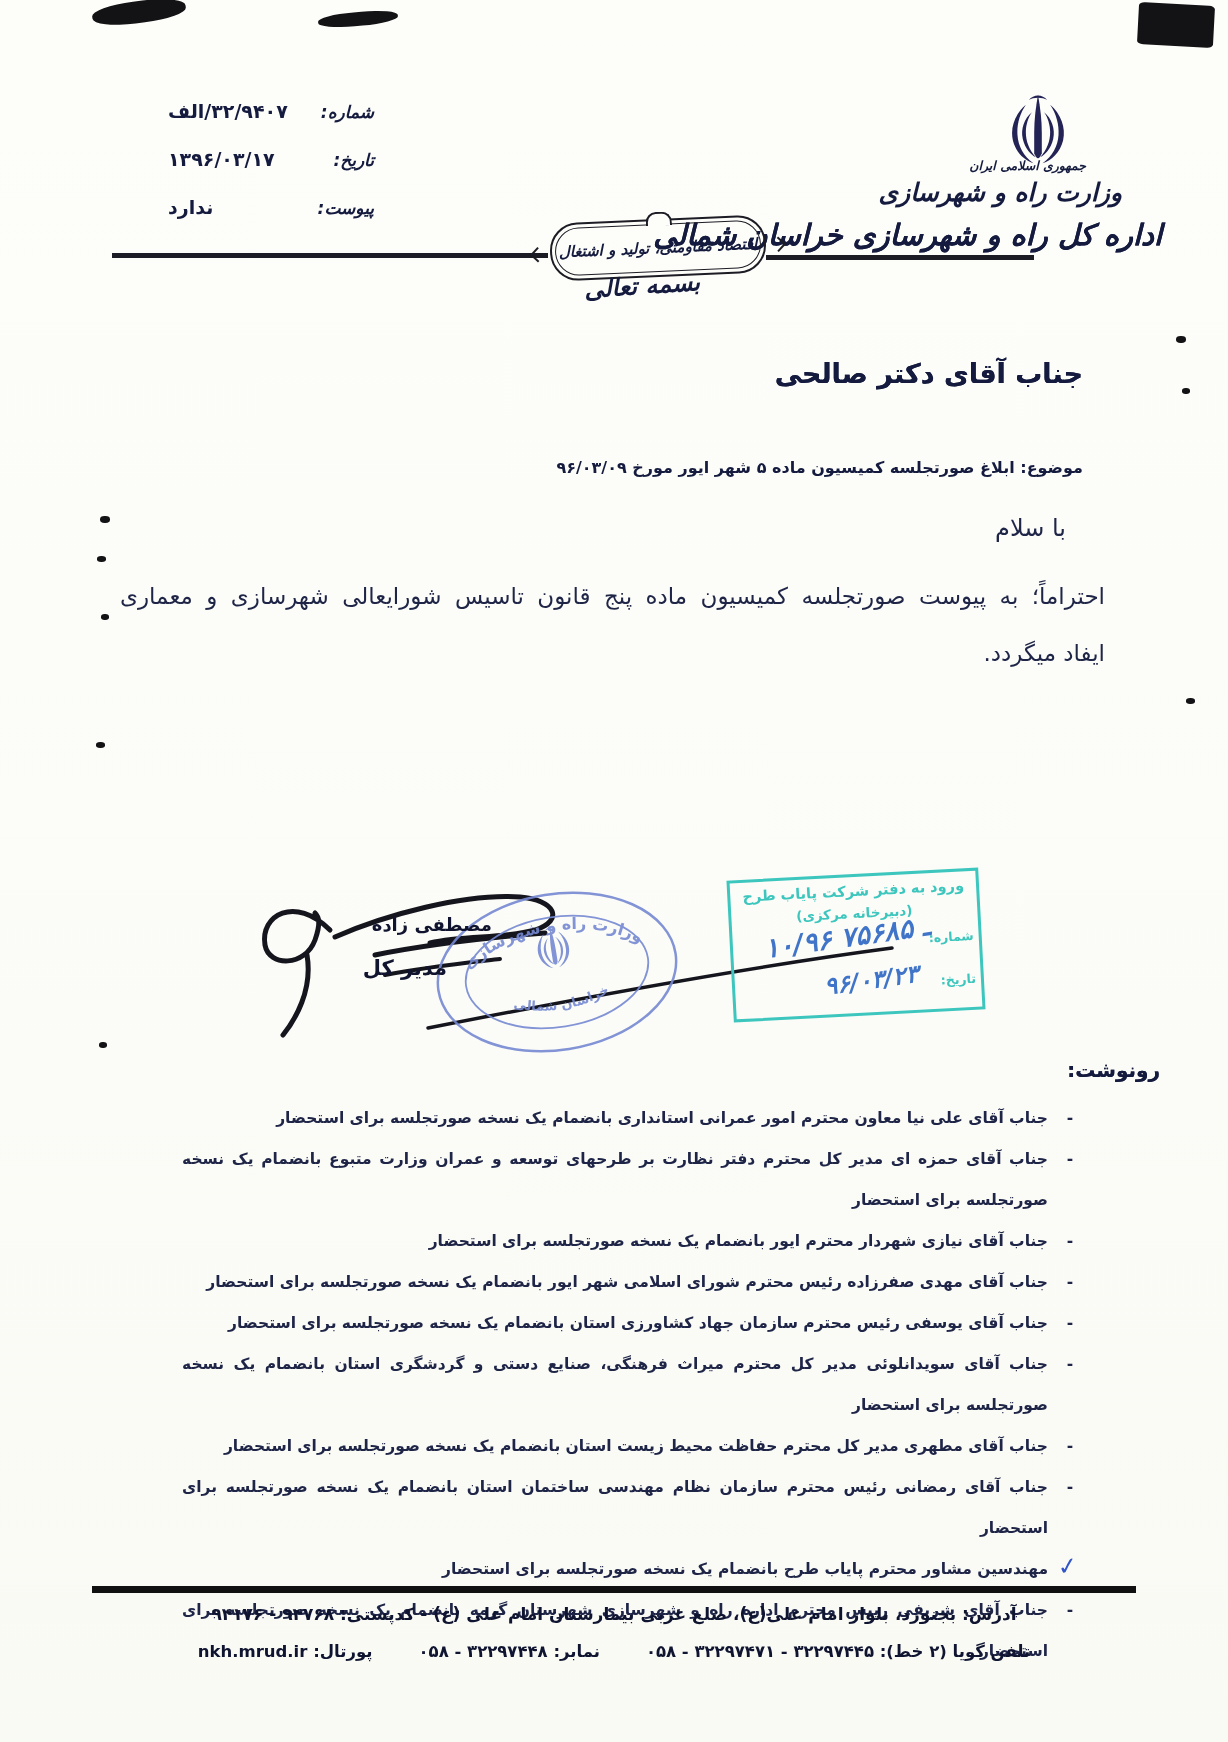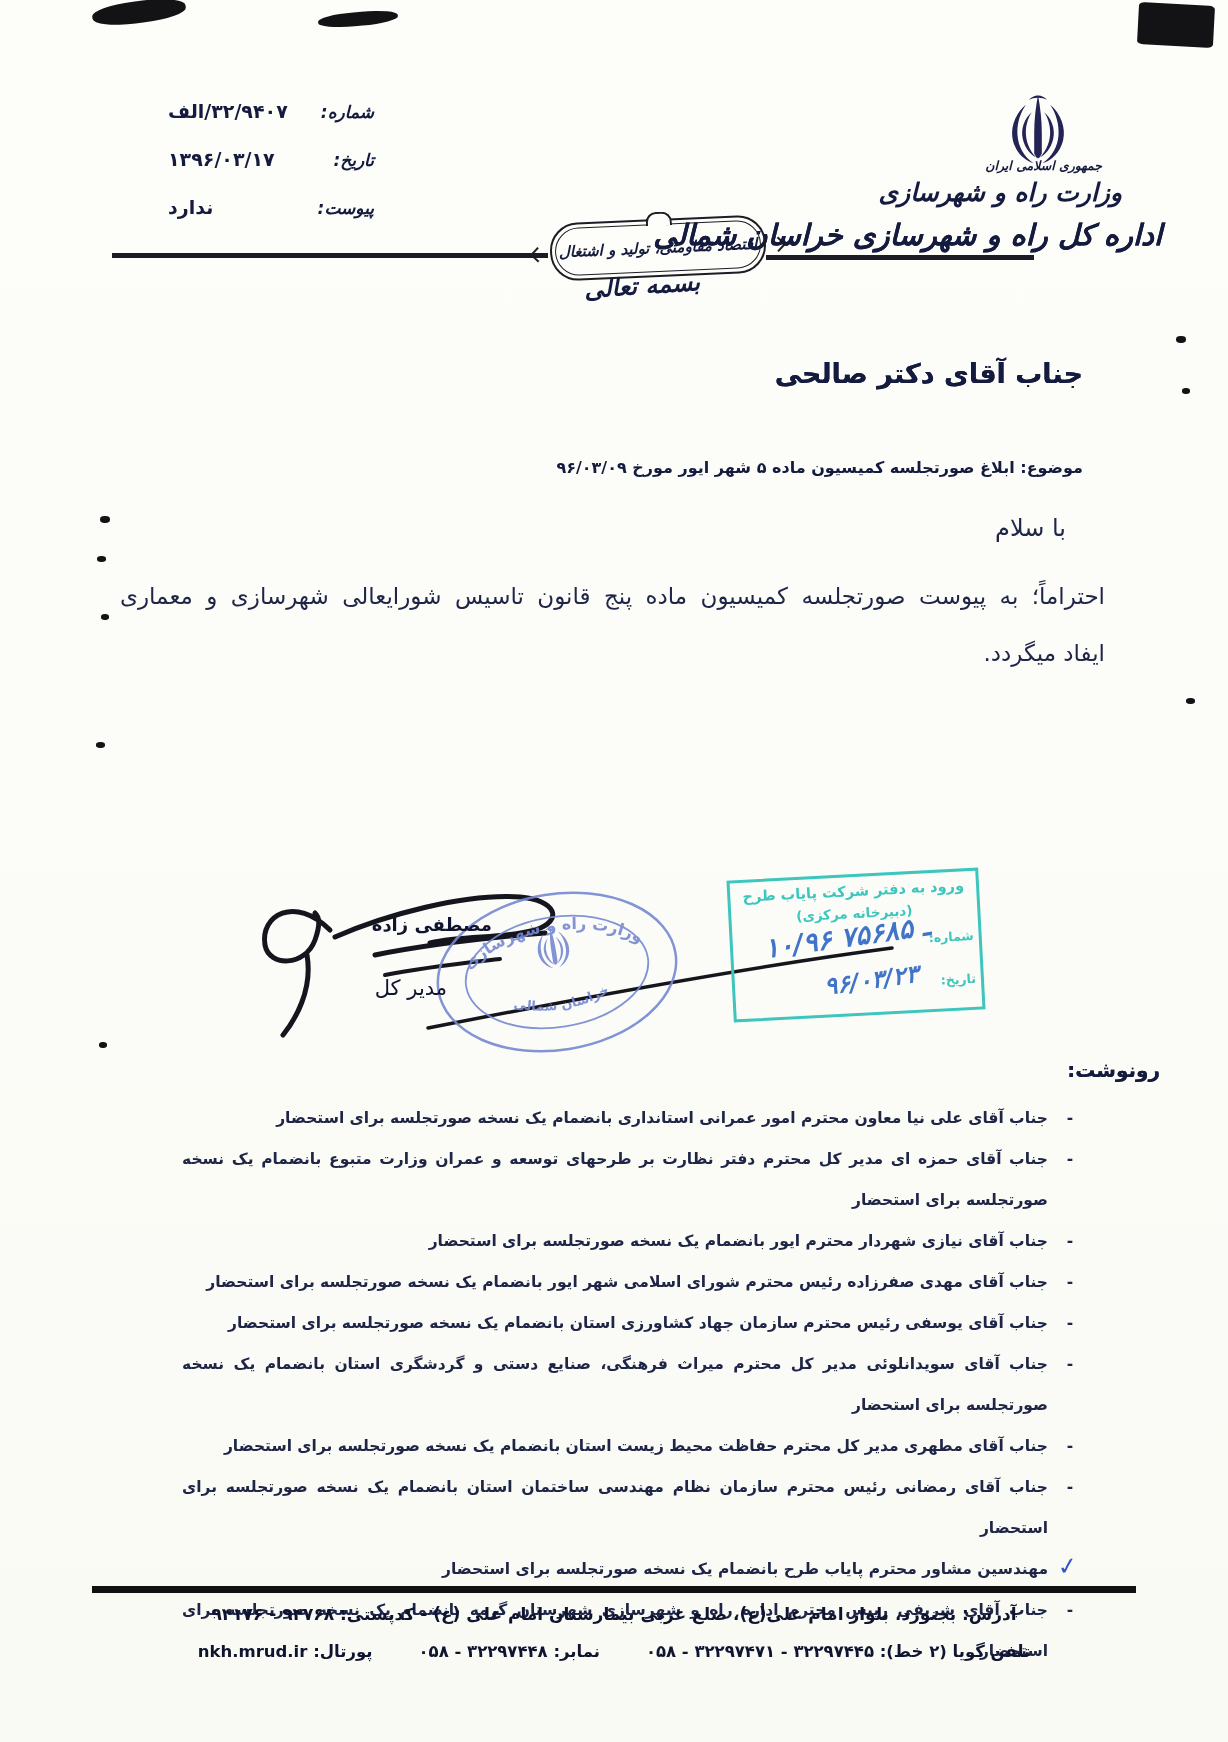--- a/index.html
+++ b/index.html
@@ -20,21 +20,21 @@
   .artifact{position:absolute; background:#131316; border-radius:45%;}
 
   
   .meta-block{left:168px; top:100px; width:206px;}
   .meta-row{display:flex; direction:rtl; justify-content:space-between; align-items:baseline; height:48px;}
   .meta-label{font-weight:bold; font-style:italic; font-size:17px; color:var(--ink-dark);}
   .meta-value{font-weight:bold; font-size:19px; color:var(--ink-dark);}
 
   
   .emblem{left:1000px; top:84px; width:76px; height:90px; color:#232355;}
-  .republic{right:126px; top:158px; font-size:12.5px; font-weight:bold; font-style:italic; color:var(--ink-dark);text-align:center;}
+  .republic{right:142px; top:158px; font-size:12.5px; font-weight:bold; font-style:italic; color:var(--ink-dark);text-align:center;}
   .ministry{right:106px; top:178px; font-size:25px; font-weight:bold; font-style:italic; color:var(--ink-dark);}
   .department{right:66px; top:218px; font-size:29px; font-weight:bold; font-style:italic; color:var(--ink-dark); text-shadow:0 0 .5px var(--ink-dark);}
   .rule-left{left:112px; top:253px; width:436px; height:5px; background:var(--rule);}
   .rule-right{left:766px; top:255px; width:268px; height:5px; background:var(--rule);}
 
   .badge{
     left:550px; top:219px; width:216px; height:58px; transform:rotate(-2.5deg);
     border:2.5px solid var(--rule); border-radius:28px;
     display:flex; align-items:center; justify-content:center;
   }
@@ -56,21 +56,21 @@
 
   
   .body-block{right:123px; top:568px; width:985px; font-size:23px; line-height:57px;}
   .body-line{text-align:justify; text-align-last:justify;}
   .body-line:last-child{text-align-last:right;}
 
   
   .sig-svg{left:235px; top:875px; width:380px; height:175px;}
   .sig-diag{left:420px; top:938px; width:480px; height:100px;}
   .sig-name{right:736px; top:914px; font-size:18px; font-weight:bold; color:#10142e; z-index:3;}
-  .sig-title{right:781px; top:956px; font-size:21px; font-weight:normal; color:#10142e; z-index:3;margin-top:20px;}
+  .sig-title{right:781px; top:956px; font-size:21px; font-weight:bold; color:#10142e; z-index:3;}
   .round-stamp{left:428px; top:886px; width:258px; height:172px; transform:rotate(-9deg); opacity:.9; color:var(--stamp-blue);}
 
   
   .green-stamp{
     left:730px; top:874px; width:252px; height:142px; transform:rotate(-3deg);
     border:3px solid var(--teal); color:var(--teal);
   }
   .gs-line1{position:absolute; top:6px; left:0; right:0; text-align:center; font-size:14.5px; font-weight:bold;}
   .gs-line2{position:absolute; top:28px; left:0; right:0; text-align:center; font-size:13.5px; font-weight:bold;}
   .gs-label{position:absolute; right:5px; font-size:12.5px; font-weight:bold;}

